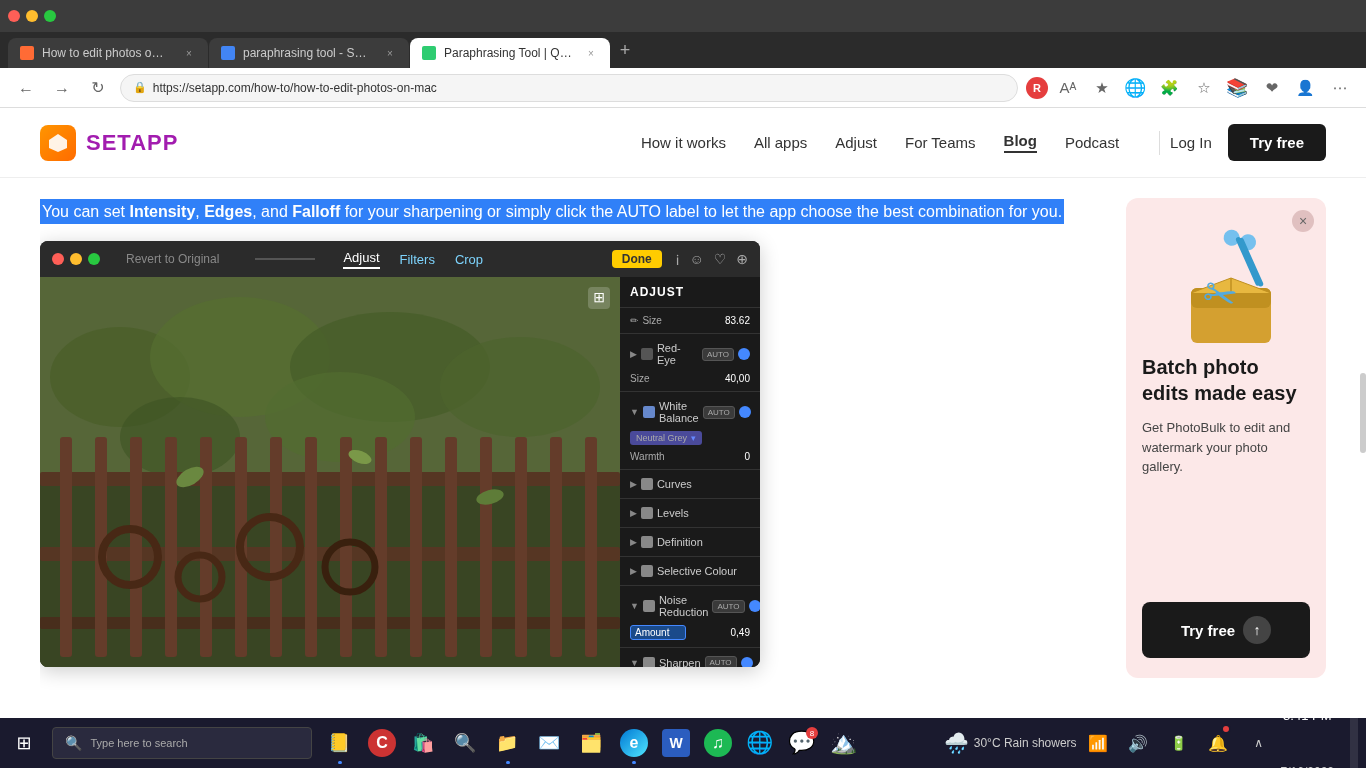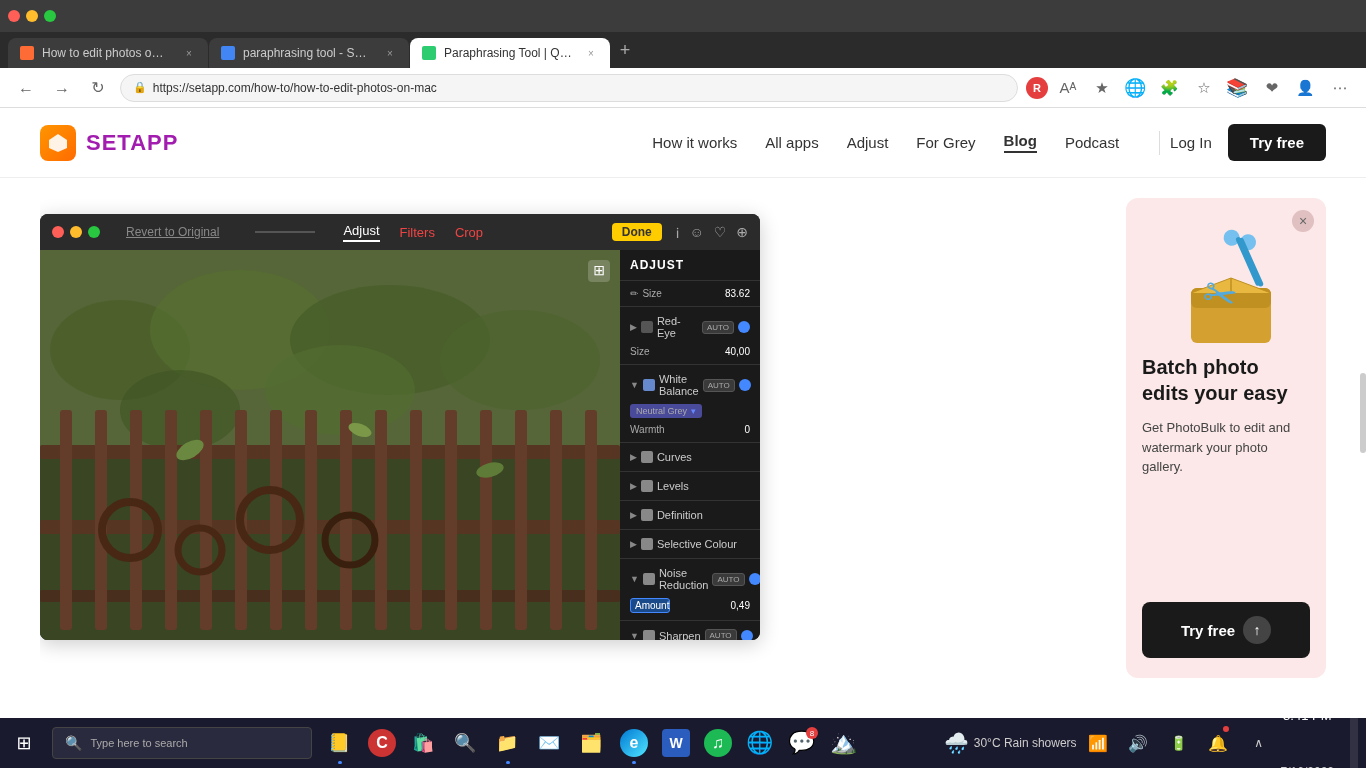--- a/index.html
+++ b/index.html
@@ -56,41 +56,41 @@
     .bold-in-highlight { font-weight: 700; }
 
     
     .screenshot-container { margin-top: 16px; border-radius: 8px; overflow: hidden; box-shadow: 0 4px 20px rgba(0,0,0,0.2); background: #1e1e1e; width: 720px; }
     .mac-titlebar { background: #2b2b2b; height: 36px; display: flex; align-items: center; padding: 0 12px; gap: 6px; }
     .mac-btn { width: 12px; height: 12px; border-radius: 50%; }
     .mac-close { background: #ff5f57; }
     .mac-min { background: #ffbd2e; }
     .mac-max { background: #28c840; }
     .mac-tabs { display: flex; gap: 20px; margin-left: 20px; align-items: center; }
-    .mac-tab { color: #ef4444; font-size: 13px; cursor: pointer; }
+    .mac-tab { color: #7dd3fc; font-size: 13px; cursor: pointer; }
     .mac-tab.active { color: white; border-bottom: 2px solid white; padding-bottom: 2px; }
     .mac-done { background: #ffcc00; color: #333; font-size: 12px; font-weight: 600; padding: 2px 10px; border-radius: 4px; margin-left: auto; margin-right: 8px; }
     .mac-icons { display: flex; gap: 10px; align-items: center; color: #aaa; font-size: 14px; }
 
     .photo-area { display: flex; height: 390px; }
     .photo-main { flex: 1; background: #4a5a3a; position: relative; overflow: hidden; }
     .fence-svg { width: 100%; height: 100%; }
 
     .adjust-panel { width: 140px; background: #1a1a1a; overflow: auto; font-size: 11px; color: #ccc; }
     .adjust-title { padding: 8px 10px; font-size: 12px; color: #fff; font-weight: 600; letter-spacing: 1px; }
     .adjust-row { padding: 3px 10px; display: flex; align-items: center; justify-content: space-between; }
     .adjust-row .label { color: #aaa; font-size: 10px; }
     .adjust-row .value { color: #fff; font-size: 10px; }
     .adjust-section { border-top: 1px solid #333; padding: 4px 0; }
     .adjust-section-title { padding: 4px 10px; display: flex; align-items: center; gap: 4px; font-size: 11px; color: #ccc; }
     .adjust-section-title .chev { color: #888; font-size: 9px; }
     .row-icon { width: 12px; height: 12px; background: #555; border-radius: 2px; flex-shrink: 0; }
     .auto-badge { background: #3a3a3a; color: #aaa; font-size: 8px; padding: 1px 4px; border-radius: 3px; border: 1px solid #555; }
     .blue-circle { width: 12px; height: 12px; background: #4488ff; border-radius: 50%; flex-shrink: 0; }
-    .input-field { background: #2a2a2a; border: 1px solid #444; border-radius: 3px; color: #fff; font-size: 10px; padding: 1px 4px; width: 40px; text-align: left; }
+    .input-field { background: #2a2a2a; border: 1px solid #444; border-radius: 3px; color: #fff; font-size: 10px; padding: 1px 4px; width: 56px; text-align: left; }
     .input-field.highlighted { background: #1a4a8a; border-color: #4488ff; color: #fff; }
     .expand-icon { width: 12px; height: 12px; background: #888; border-radius: 2px; flex-shrink: 0; }
 
     
     .ad-sidebar { width: 200px; flex-shrink: 0; }
     .ad-card { background: #fce8e8; border-radius: 12px; padding: 20px 16px; position: relative; min-height: 480px; display: flex; flex-direction: direction; flex-direction: column; }
     .ad-close { position: absolute; top: 12px; right: 12px; width: 22px; height: 22px; background: #e0c0c0; border-radius: 50%; display: flex; align-items: center; justify-content: center; cursor: pointer; color: #666; font-size: 14px; }
     .ad-illustration { width: 120px; height: 120px; margin: 0 auto 16px; position: relative; }
     .ad-title { font-size: 20px; font-weight: 700; color: #1a1a1a; line-height: 1.3; margin-bottom: 12px; text-align: left; }
     .ad-desc { font-size: 13px; color: #444; line-height: 1.5; margin-bottom: 20px; flex: 1; }
@@ -186,40 +186,45 @@
         <svg width="22" height="22" viewBox="0 0 22 22">
             <polygon points="11,2 20,8 20,16 11,20 2,16 2,8" fill="white" opacity="0.9"></polygon>
           </svg>
       </div>
       <span class="logo-text">SETAPP</span>
     </div>
     <nav class="nav-links">
       <a class="nav-link">How it works</a>
       <a class="nav-link">All apps</a>
       <a class="nav-link">Adjust</a>
-      <a class="nav-link">For Grey</a>
+      <a class="nav-link">For Teams</a>
       <a class="nav-link active">Blog</a>
       <a class="nav-link">Podcast</a>
     </nav>
     <div class="nav-divider"></div>
     <span class="login-btn">Log In</span>
     <button class="try-free-btn">Try free</button>
   </div>
 
   <div class="main-body">
     <div class="article-content">
 
+      <div style="margin-bottom: 16px;">
+        <span class="highlighted-text">
+          You can set <span class="bold-in-highlight">Intensity</span>, <span class="bold-in-highlight">Edges</span>, and <span class="bold-in-highlight">Falloff</span> for your sharpening or simply click the AUTO label to let the app choose the best combination for you.
+        </span>
+      </div>
 
       <div class="screenshot-container">
         <div class="mac-titlebar">
           <div class="mac-btn mac-close"></div>
           <div class="mac-btn mac-min"></div>
           <div class="mac-btn mac-max"></div>
           <div class="mac-tabs">
-            <span style="color:#888;font-size:12px;margin-right:8px;text-decoration:underline;">Revert to Original</span>
+            <span style="color:#888;font-size:12px;margin-right:8px;">Revert to Original</span>
             <span style="width:60px;height:2px;background:#555;display:inline-block;vertical-align:middle;margin:0 8px;"></span>
             <span class="mac-tab active">Adjust</span>
             <span class="mac-tab">Filters</span>
             <span class="mac-tab">Crop</span>
           </div>
           <span class="mac-done" style="margin-left:auto;">Done</span>
           <div class="mac-icons">
             <span>ℹ</span>
             <span>☺</span>
             <span>♡</span>
@@ -405,21 +410,21 @@
             <g transform="translate(60, 10) rotate(15)">
               <circle cx="8" cy="8" r="8" fill="#66bbee" opacity="0.9"></circle>
               <circle cx="25" cy="8" r="8" fill="#66bbee" opacity="0.9"></circle>
               <line x1="15" y1="8" x2="45" y2="45" stroke="#3399cc" stroke-width="5" stroke-linecap="round"></line>
               <line x1="18" y1="8" x2="48" y2="45" stroke="#3399cc" stroke-width="5" stroke-linecap="round"></line>
               <text x="-5" y="80" font-size="40" fill="#55aadd">✂</text>
             </g>
           </svg>
         </div>
 
-        <div class="ad-title">Batch photo edits your easy</div>
+        <div class="ad-title">Batch photo edits made easy</div>
         <div class="ad-desc">Get PhotoBulk to edit and watermark your photo gallery.</div>
 
         <div class="ad-try-btn">
           <span>Try free</span>
           <div class="ad-arrow">↑</div>
         </div>
       </div>
 
       <div class="scrollbar-indicator"></div>
     </div>

